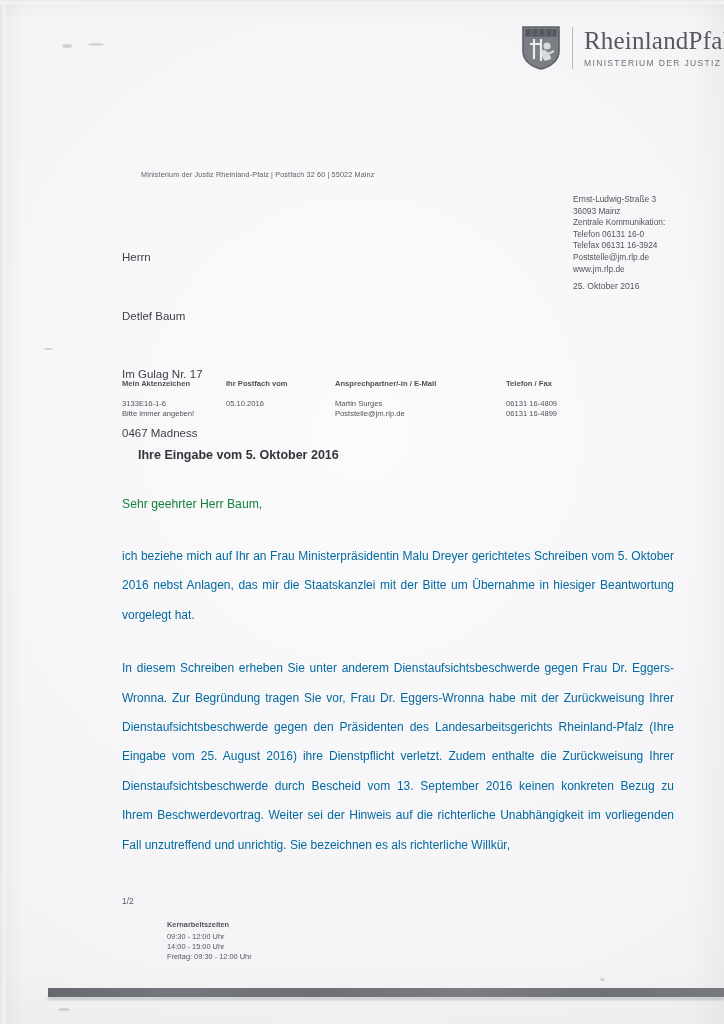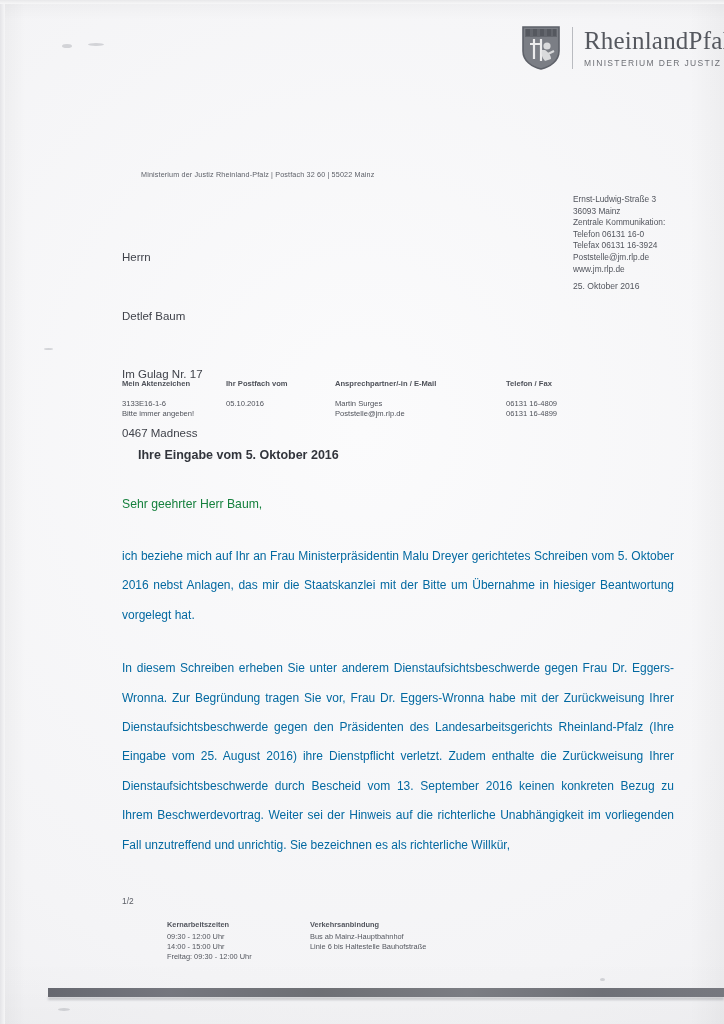--- a/index.html
+++ b/index.html
@@ -338,25 +338,20 @@
 
   <div id="page-number">1/2</div>
 
   <div id="footer">
     <div class="foot-col" id="foot-col-0">
       <div class="foot-head">Kernarbeitszeiten</div>
       <div>09:30 - 12:00 Uhr</div>
       <div>14:00 - 15:00 Uhr</div>
       <div>Freitag: 09:30 - 12:00 Uhr</div>
     </div>
-    <div class="foot-col" id="foot-col-1">
-      <div class="foot-head">Verkehrsanbindung</div>
-      <div>Bus ab Mainz-Hauptbahnhof</div>
-      <div>Linie 6 bis Haltestelle Bauhofstraße</div>
-    </div>
   </div>
 
   <div id="scan-bar"></div>
   <div id="scan-bar-soft"></div>
   <div class="speck" id="speck-a"></div>
   <div class="speck" id="speck-b"></div>
   <div class="speck" id="speck-c"></div>
   <div class="speck" id="speck-d"></div>
   <div class="speck" id="speck-e"></div>
 

